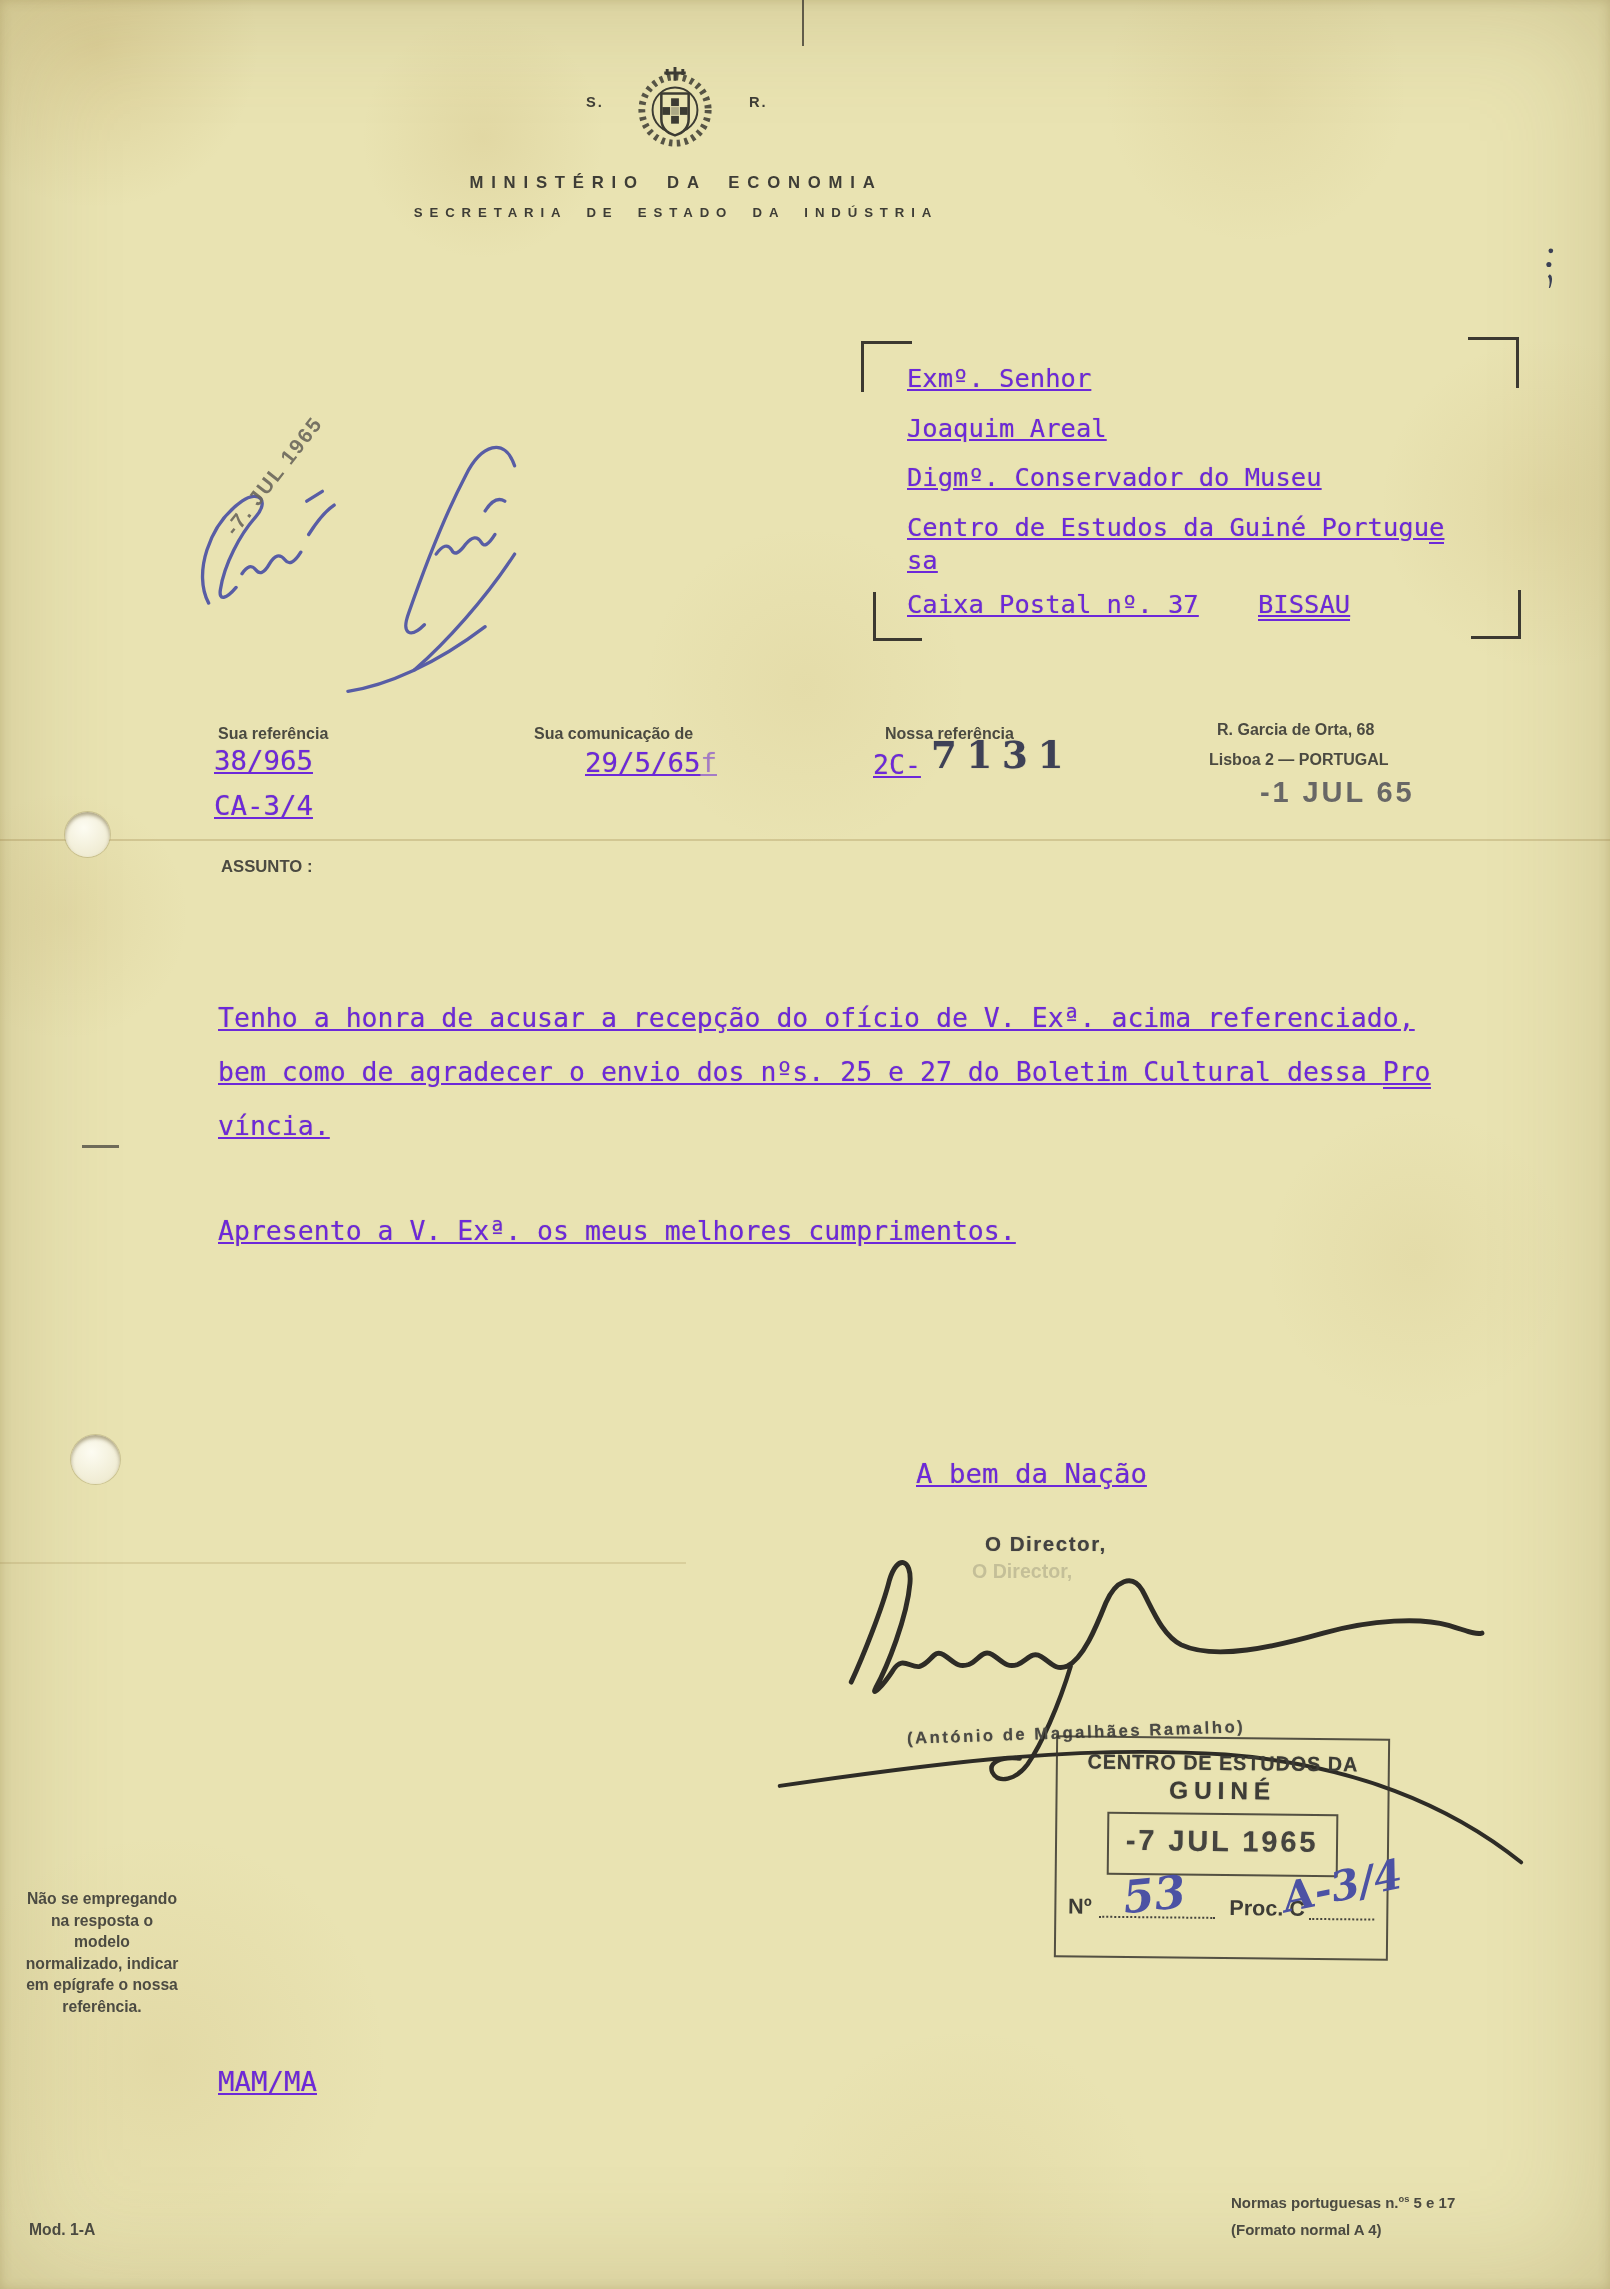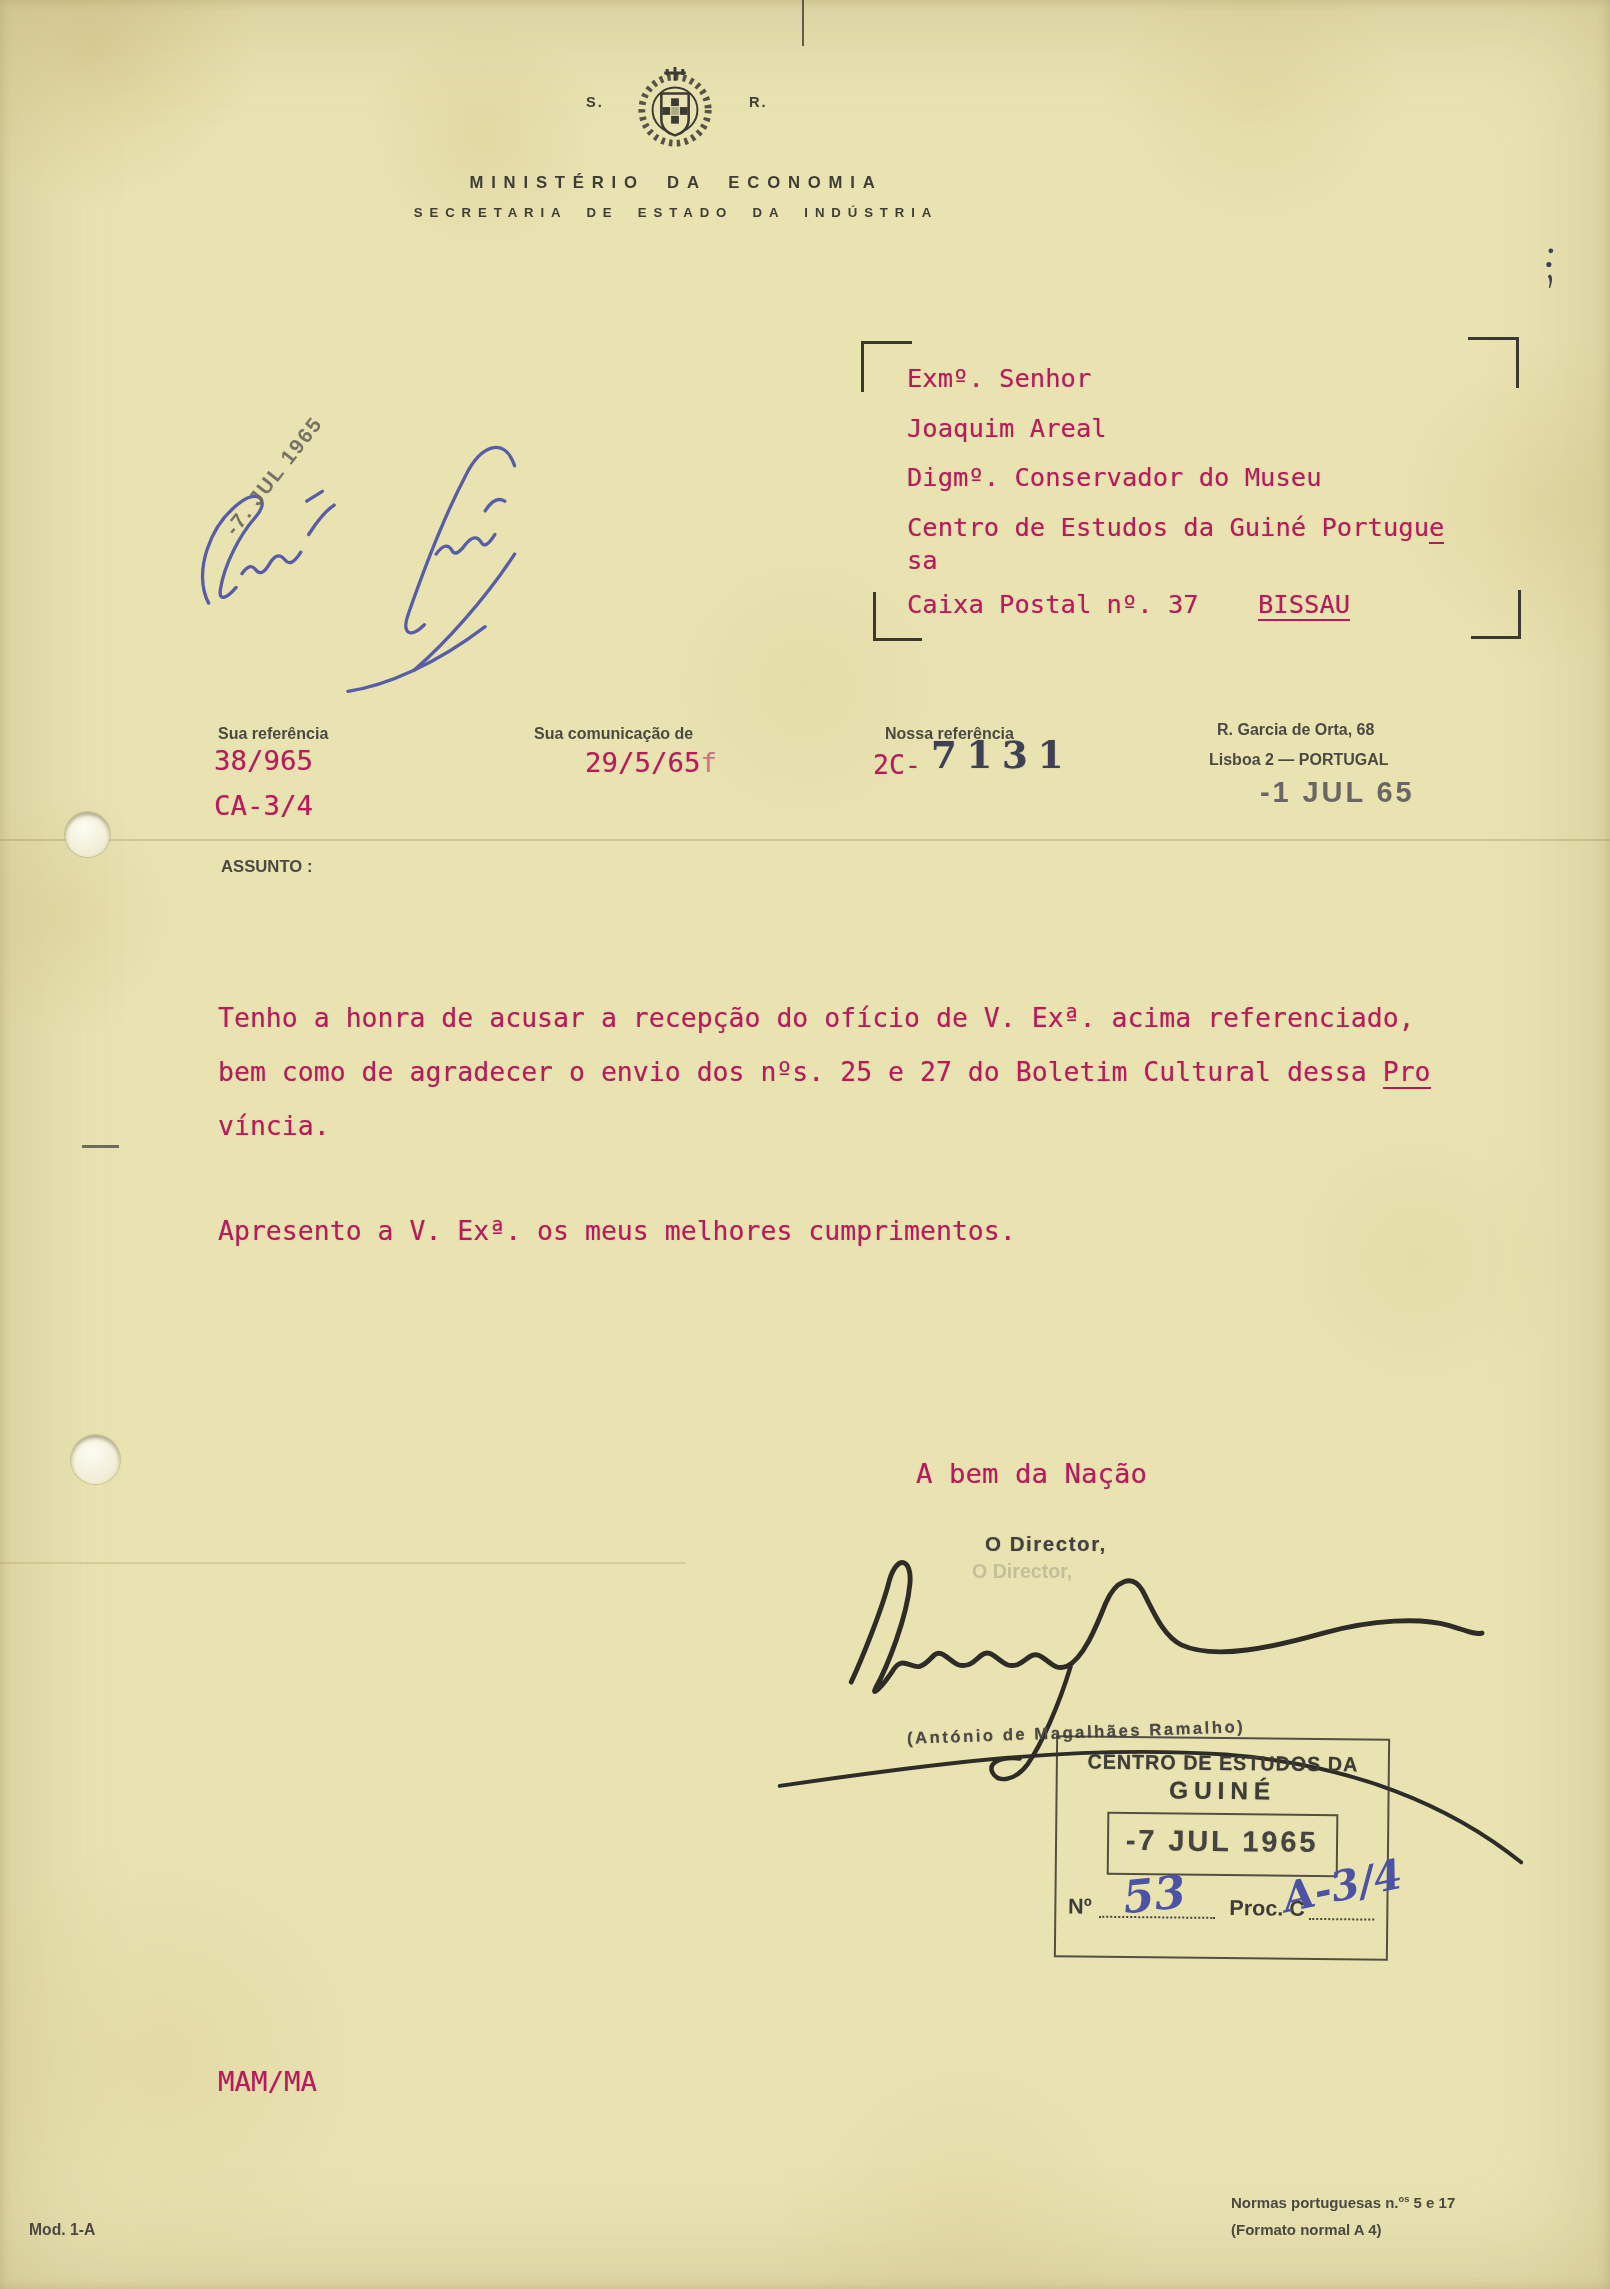--- a/index.html
+++ b/index.html
@@ -20,21 +20,21 @@
       radial-gradient(circle at 30% 6%, rgba(170,135,60,.12), transparent 5%),
       radial-gradient(circle at 78% 4%, rgba(170,135,60,.10), transparent 6%),
       radial-gradient(circle at 96% 22%, rgba(170,135,60,.12), transparent 7%),
       radial-gradient(circle at 4% 40%, rgba(170,135,60,.10), transparent 6%),
       radial-gradient(circle at 50% 30%, rgba(175,140,65,.08), transparent 9%),
       radial-gradient(circle at 88% 55%, rgba(170,135,60,.08), transparent 8%),
       radial-gradient(circle at 10% 90%, rgba(170,135,60,.10), transparent 9%),
       radial-gradient(circle at 60% 97%, rgba(170,135,60,.08), transparent 8%);
   }
   .abs{position:absolute;}
-  .tw{font-family:"DejaVu Sans Mono",monospace;color:#be185d;text-shadow:0 0 1px rgba(73,69,60,.45);}
+  .tw{font-family:"DejaVu Sans Mono",monospace;color:#6d28d9;text-shadow:0 0 1px rgba(73,69,60,.45);text-decoration:underline;}
   .tw26{font-size:25.5px;}
   .tw27{font-size:26.5px;}
   .tw28{font-size:27.4px;text-align:center;}
   .printed{font-weight:bold;color:#4b4a41;}
   .hdr{font-weight:bold;color:#3e3d36;white-space:nowrap;}
   .stampgray{font-weight:bold;color:#5b5a5e;opacity:.9;letter-spacing:2.9px;white-space:nowrap;}
   .blueink{color:#4c52a4;font-family:"DejaVu Serif",serif;font-style:italic;}
   .bracket{background:#3c3931;}
   .u{border-bottom:2px solid currentColor;}
   .crease{position:absolute;pointer-events:none;background:rgba(150,125,70,.28);filter:blur(0.6px);}
@@ -195,19 +195,26 @@
     <div style="position:relative;margin-top:13.7px;height:49px;">
       <span class="abs" style="left:11.8px;top:5.9px;font-weight:bold;font-size:21.6px;">Nº</span>
       <span class="abs dots" style="left:43px;top:7.8px;width:116px;"></span>
       <span class="abs" style="left:173px;top:5.9px;font-weight:bold;font-size:21.6px;">Proc. C</span>
       <span class="abs dots" style="left:253px;top:7.8px;width:65px;"></span>
     </div>
   </div>
   <div class="abs blueink" style="left:1123px;top:1868px;font-size:45px;font-weight:bold;transform:rotate(-6deg);">53</div>
   <div class="abs blueink" style="left:1282px;top:1862px;font-size:41px;font-weight:bold;transform:rotate(-12deg);">A-3/4</div>
 
+  <div class="abs center" style="left:25.5px;top:1888px;width:153px;font-weight:bold;font-size:15.7px;line-height:21.6px;color:#4c4b42;">
+    <div>Não se empregando</div>
+    <div>na resposta o modelo</div>
+    <div>normalizado, indicar</div>
+    <div>em epígrafe o nossa</div>
+    <div>referência.</div>
+  </div>
 
   <div class="abs tw tw28" style="left:218px;top:2066px;">MAM/MA</div>
   <div class="abs printed" style="left:29px;top:2221px;font-size:15.7px;">Mod. 1-A</div>
   <div class="abs printed" style="left:1231px;top:2194px;font-size:15px;"><span>Normas portuguesas n.</span><sup class="sm">os</sup><span> 5 e 17</span></div>
   <div class="abs printed" style="left:1231px;top:2221px;font-size:15px;">(Formato normal A 4)</div>
 </div>
 
 
 </body></html>

